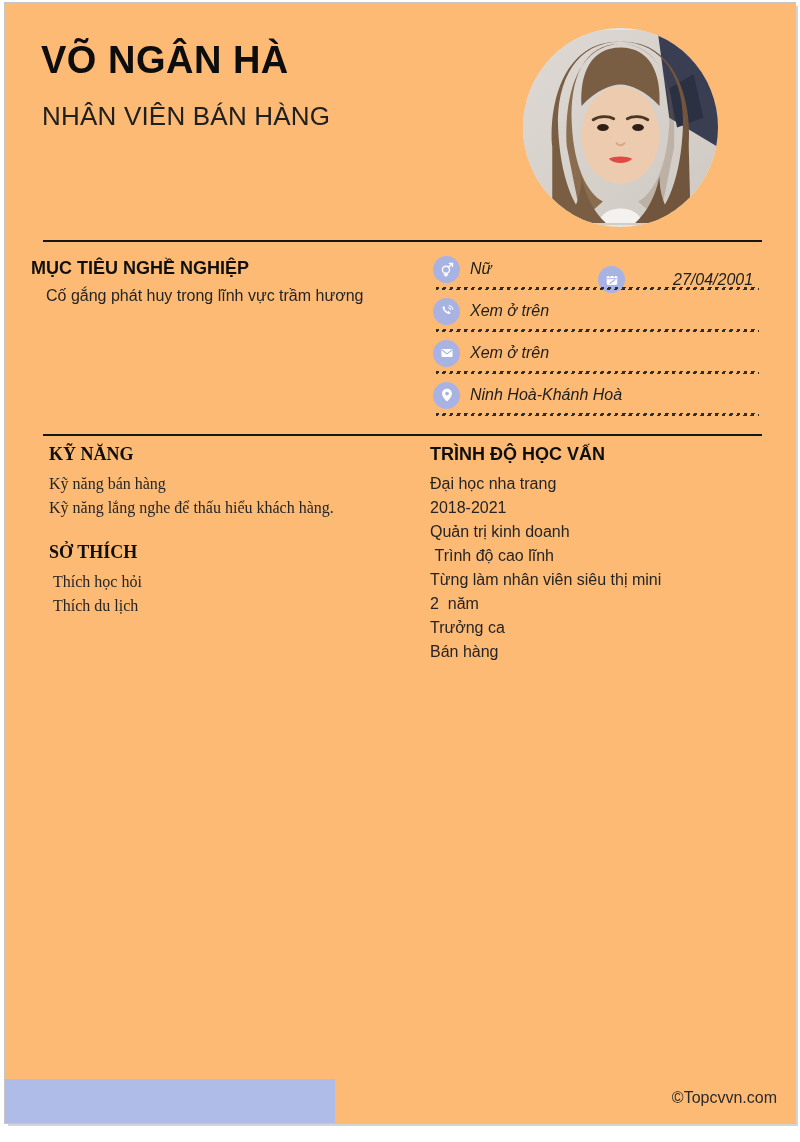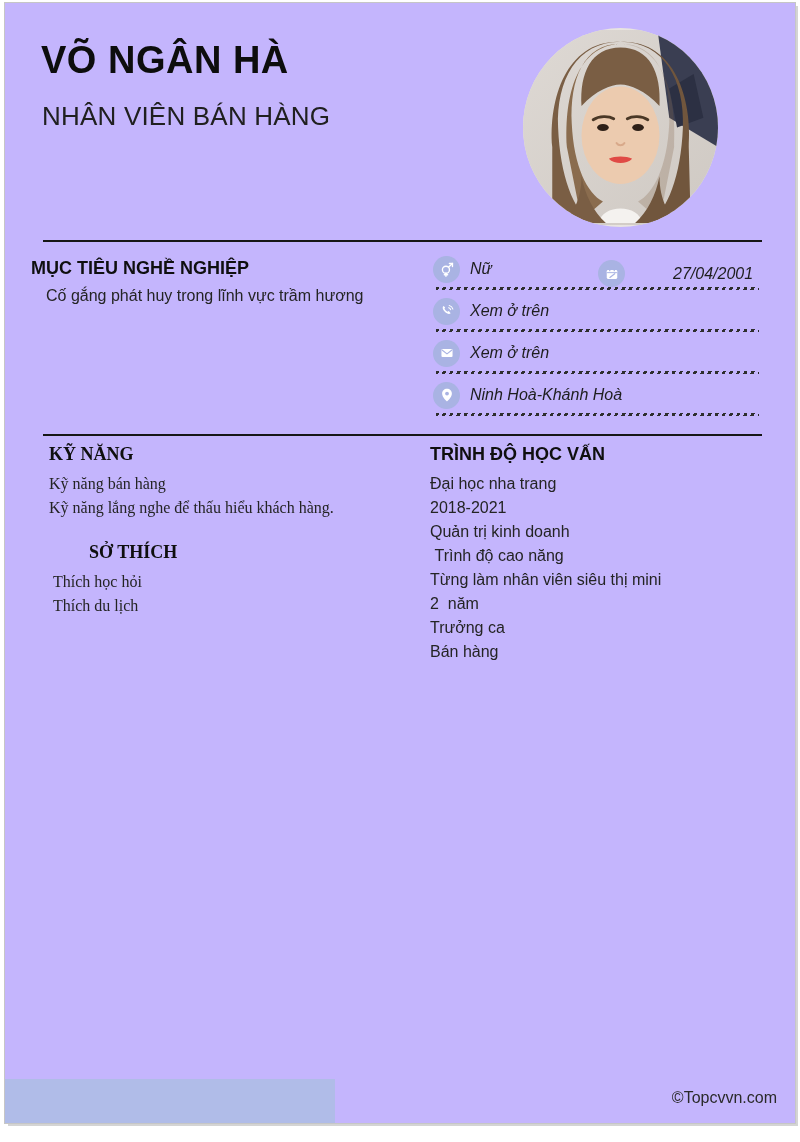--- a/index.html
+++ b/index.html
@@ -6,21 +6,21 @@
     --accent:#a9b3e3;
     --accent-block:#b0bce8;
     --ink:#1c1c1c;
     --line:#161616;
   }
   *{margin:0;padding:0;box-sizing:border-box;}
   html,body{width:800px;height:1142px;background:#ffffff;
     font-family:"Liberation Sans","DejaVu Sans",sans-serif;color:var(--ink);}
   .page{
     position:absolute;left:4px;top:2px;width:792px;height:1122px;
-    background:#c4b5fd;border:1px solid #c6c6c6;
+    background:#fdba74;border:1px solid #c6c6c6;
     box-shadow:3px 3px 0 -1px #d4d4d4;
     overflow:hidden;
   }
   
   .name{position:absolute;left:36px;top:36px;font-size:38px;font-weight:700;
     letter-spacing:.5px;color:#0d0d0d;}
   .job-title{position:absolute;left:37px;top:98px;font-size:26px;font-weight:400;
     color:#202020;letter-spacing:.2px;}
   .photo{position:absolute;left:518px;top:25px;width:195px;height:199px;
     border-radius:50%;overflow:hidden;background:#e8e4e0;}
@@ -31,31 +31,31 @@
   .divider-2{top:431px;}
   
   .obj-heading{position:absolute;left:26px;top:255px;font-size:18px;font-weight:700;color:#0f0f0f;}
   .obj-text{position:absolute;left:41px;top:284px;font-size:16px;color:#242424;}
   
   .contact{position:absolute;left:428px;top:245px;width:326px;font-style:italic;}
   .contact-row{position:relative;height:42px;display:flex;align-items:center;}
   .dash{position:absolute;left:3px;right:0;bottom:0;height:3px;
     background-image:repeating-linear-gradient(115deg,#2e2e2e 0 3px,transparent 3px 6.5px);}
   .contact-cell{display:flex;align-items:center;gap:10px;}
-  .cell-birthday{position:absolute;left:165px;top:6px;height:39px;gap:48px;}
+  .cell-birthday{position:absolute;left:165px;top:12px;height:39px;gap:48px;}
   .badge{width:27px;height:27px;border-radius:50%;background:var(--accent);
     display:flex;align-items:center;justify-content:center;flex:0 0 27px;}
   .badge svg{display:block;}
   .contact-label{font-size:16px;color:#1e1e1e;white-space:pre;}
   
   .col{position:absolute;top:441px;width:350px;}
   .col-left{left:44px;font-family:Liberation Serif, serif;}
   .col-right{left:425px;width:345px;}
   .sec-heading{font-size:18px;font-weight:700;color:#0f0f0f;margin-bottom:7px;}
-  .sec-heading.gap{margin-top:22px;margin-left:40px;}
+  .sec-heading.gap{margin-top:22px;}
   .item{font-size:16px;line-height:24px;color:#242424;white-space:pre-wrap;}
   
   .accent-block{position:absolute;left:0;bottom:0;width:330px;height:44px;
     background:var(--accent-block);}
   .credit{position:absolute;right:18px;top:1086px;font-size:16px;color:#2a2a2a;}
 </style>
 </head>
 <body>
 
 <div class="page">
@@ -178,21 +178,21 @@
     <div class="sec-heading gap">SỞ THÍCH</div>
     <div class="item"> Thích học hỏi</div>
     <div class="item"> Thích du lịch</div>
   </div>
 
   <div class="col col-right">
     <div class="sec-heading">TRÌNH ĐỘ HỌC VẤN</div>
     <div class="item">Đại học nha trang</div>
     <div class="item">2018-2021</div>
     <div class="item">Quản trị kinh doanh</div>
-    <div class="item"> Trình độ cao năng</div>
+    <div class="item"> Trình độ cao lĩnh</div>
     <div class="item">Từng làm nhân viên siêu thị mini</div>
     <div class="item">2  năm</div>
     <div class="item">Trưởng ca</div>
     <div class="item">Bán hàng</div>
   </div>
 
   <div class="accent-block"></div>
   <div class="credit">©Topcvvn.com</div>
 
 </div>

